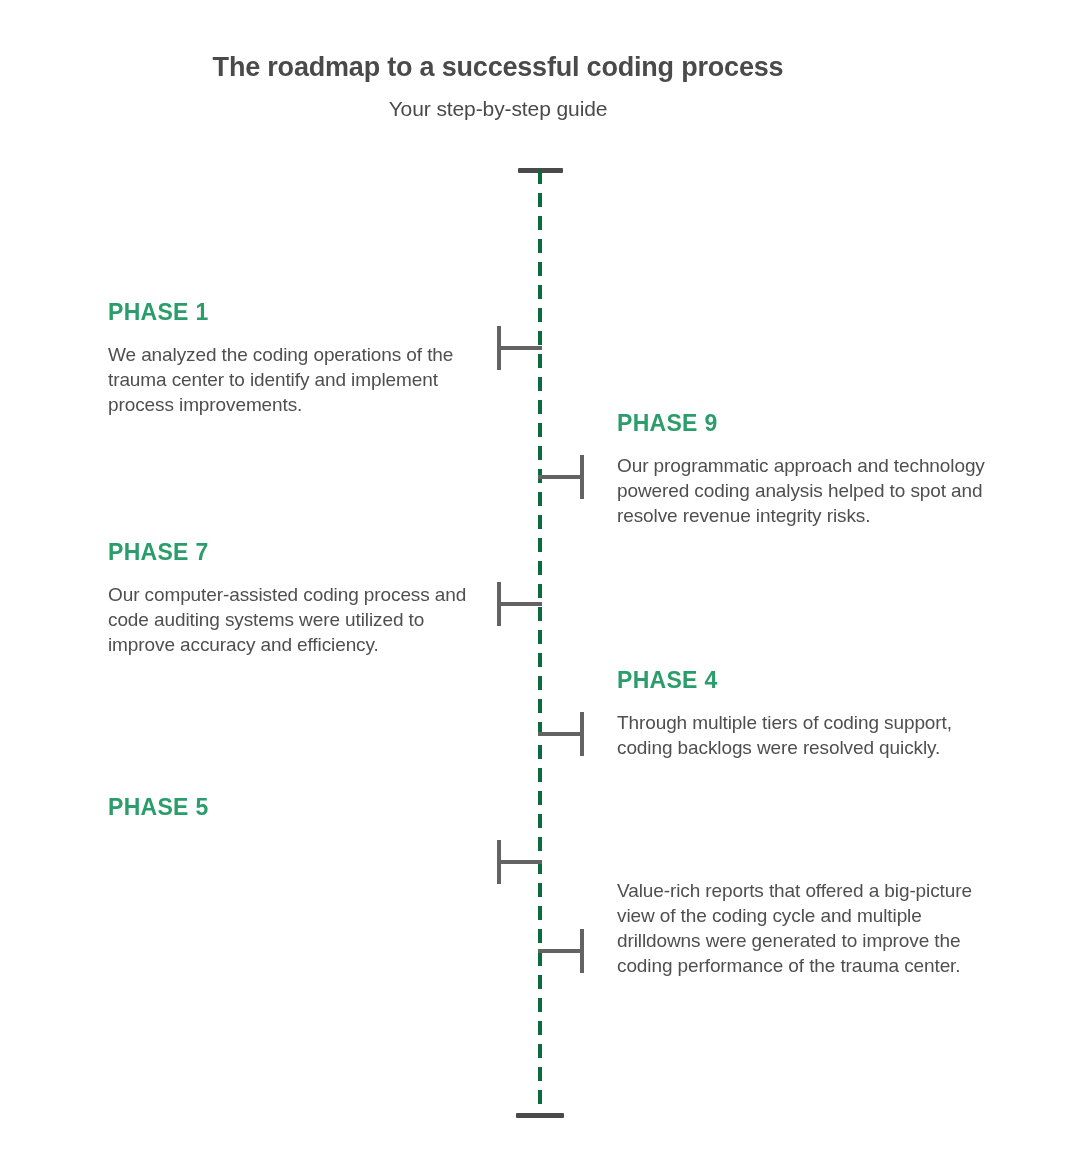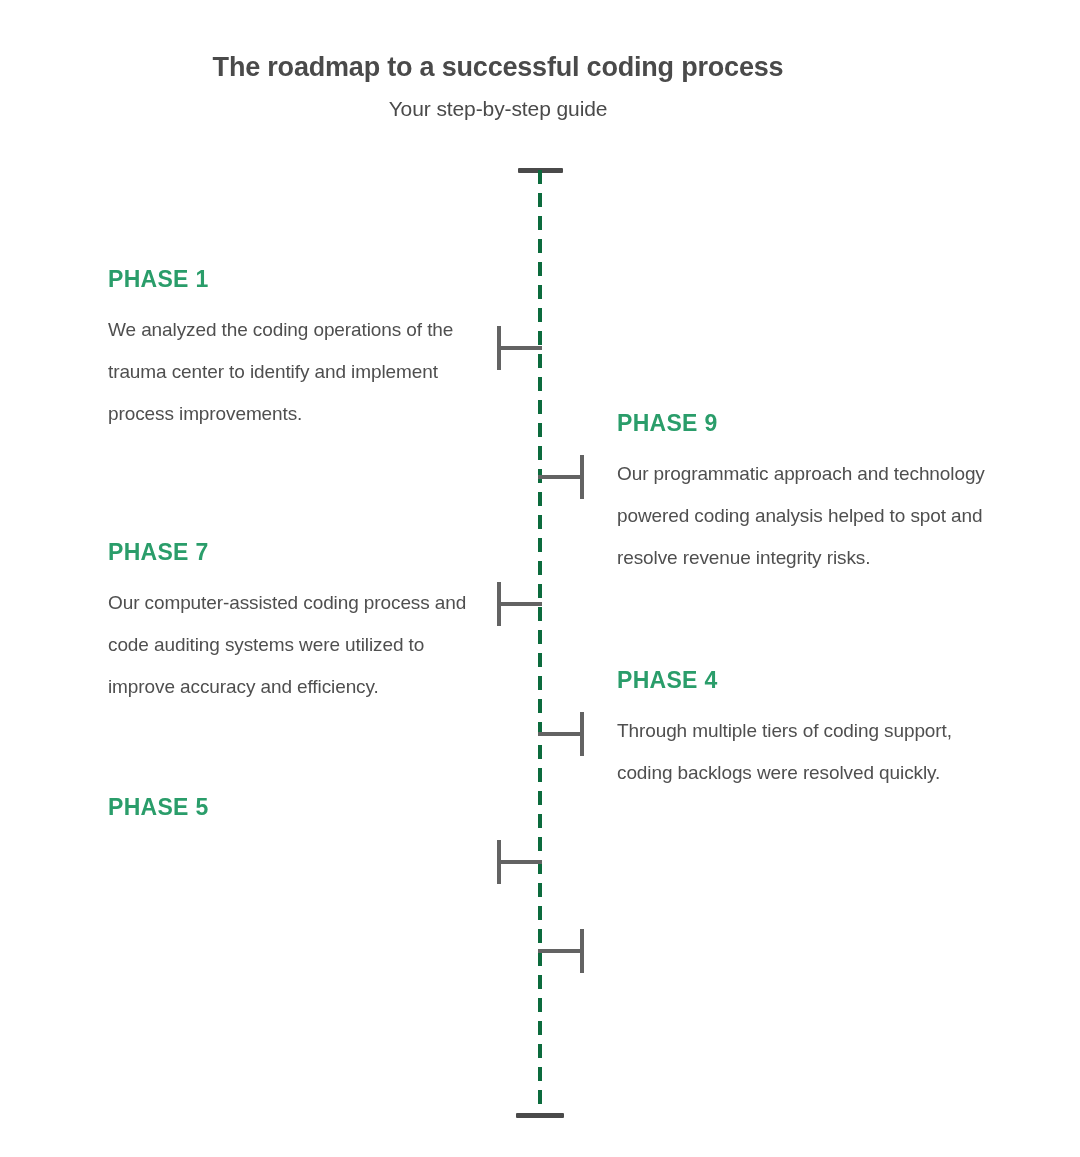--- a/index.html
+++ b/index.html
@@ -121,21 +121,21 @@
   .phase-title {
     margin: 0 0 16px 0;
     font-size: 23px;
     font-weight: bold;
     color: #2a9d6a;
     letter-spacing: 0.3px;
   }
   .phase-body {
     margin: 0;
     font-size: 19px;
-    line-height: 42px;
+    line-height: 25px;
     color: #4f4f4f;
     letter-spacing: -0.1px;
   }
 </style>
 </head>
 <body>
 
 <div class="header">
   <h1 class="title">The roadmap to a successful coding process</h1>
   <h2 class="subtitle">Your step-by-step guide</h2>
@@ -170,21 +170,21 @@
     <div class="post"></div>
     <div class="arm"></div>
   </div>
 
   <div class="connector right" style="top:929px;">
     <div class="arm"></div>
     <div class="post"></div>
   </div>
 </div>
 
-<div class="phase left" style="top:266px;">
+<div class="phase left" style="top:299px;">
   <div class="phase-title">PHASE 1</div>
   <p class="phase-body">We analyzed the coding operations of the trauma center to identify and implement process improvements.</p>
 </div>
 
 <div class="phase right" style="top:410px;">
   <div class="phase-title">PHASE 9</div>
   <p class="phase-body">Our programmatic approach and technology powered coding analysis helped to spot and resolve revenue integrity risks.</p>
 </div>
 
 <div class="phase left" style="top:539px;">
@@ -195,13 +195,14 @@
 <div class="phase right" style="top:667px;">
   <div class="phase-title">PHASE 4</div>
   <p class="phase-body">Through multiple tiers of coding support, coding backlogs were resolved quickly.</p>
 </div>
 
 <div class="phase left" style="top:794px;">
   <div class="phase-title">PHASE 5</div>
 </div>
 
 <div class="phase right" style="top:878px;">
+  <p class="phase-body">Value-rich reports that offered a big-picture view of the coding cycle and multiple drilldowns were generated to improve the coding performance of the trauma center.</p>
 </div>
 
 </body></html>

